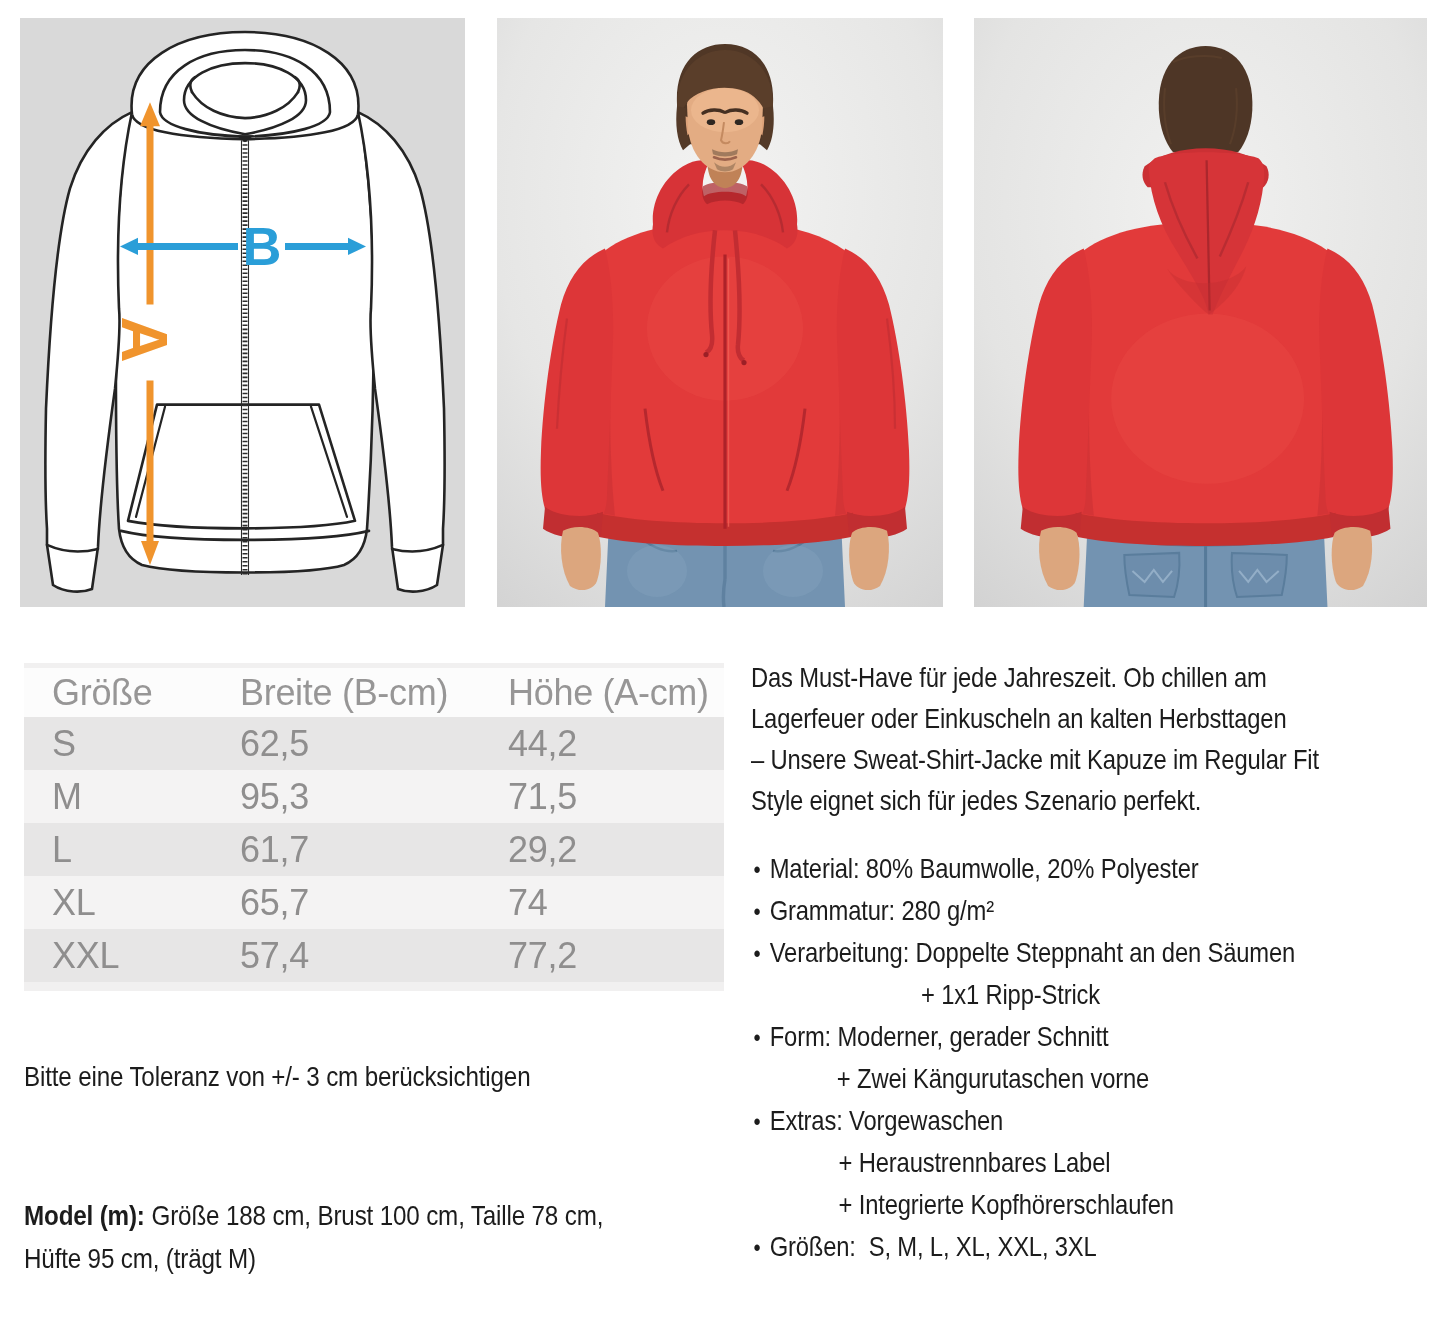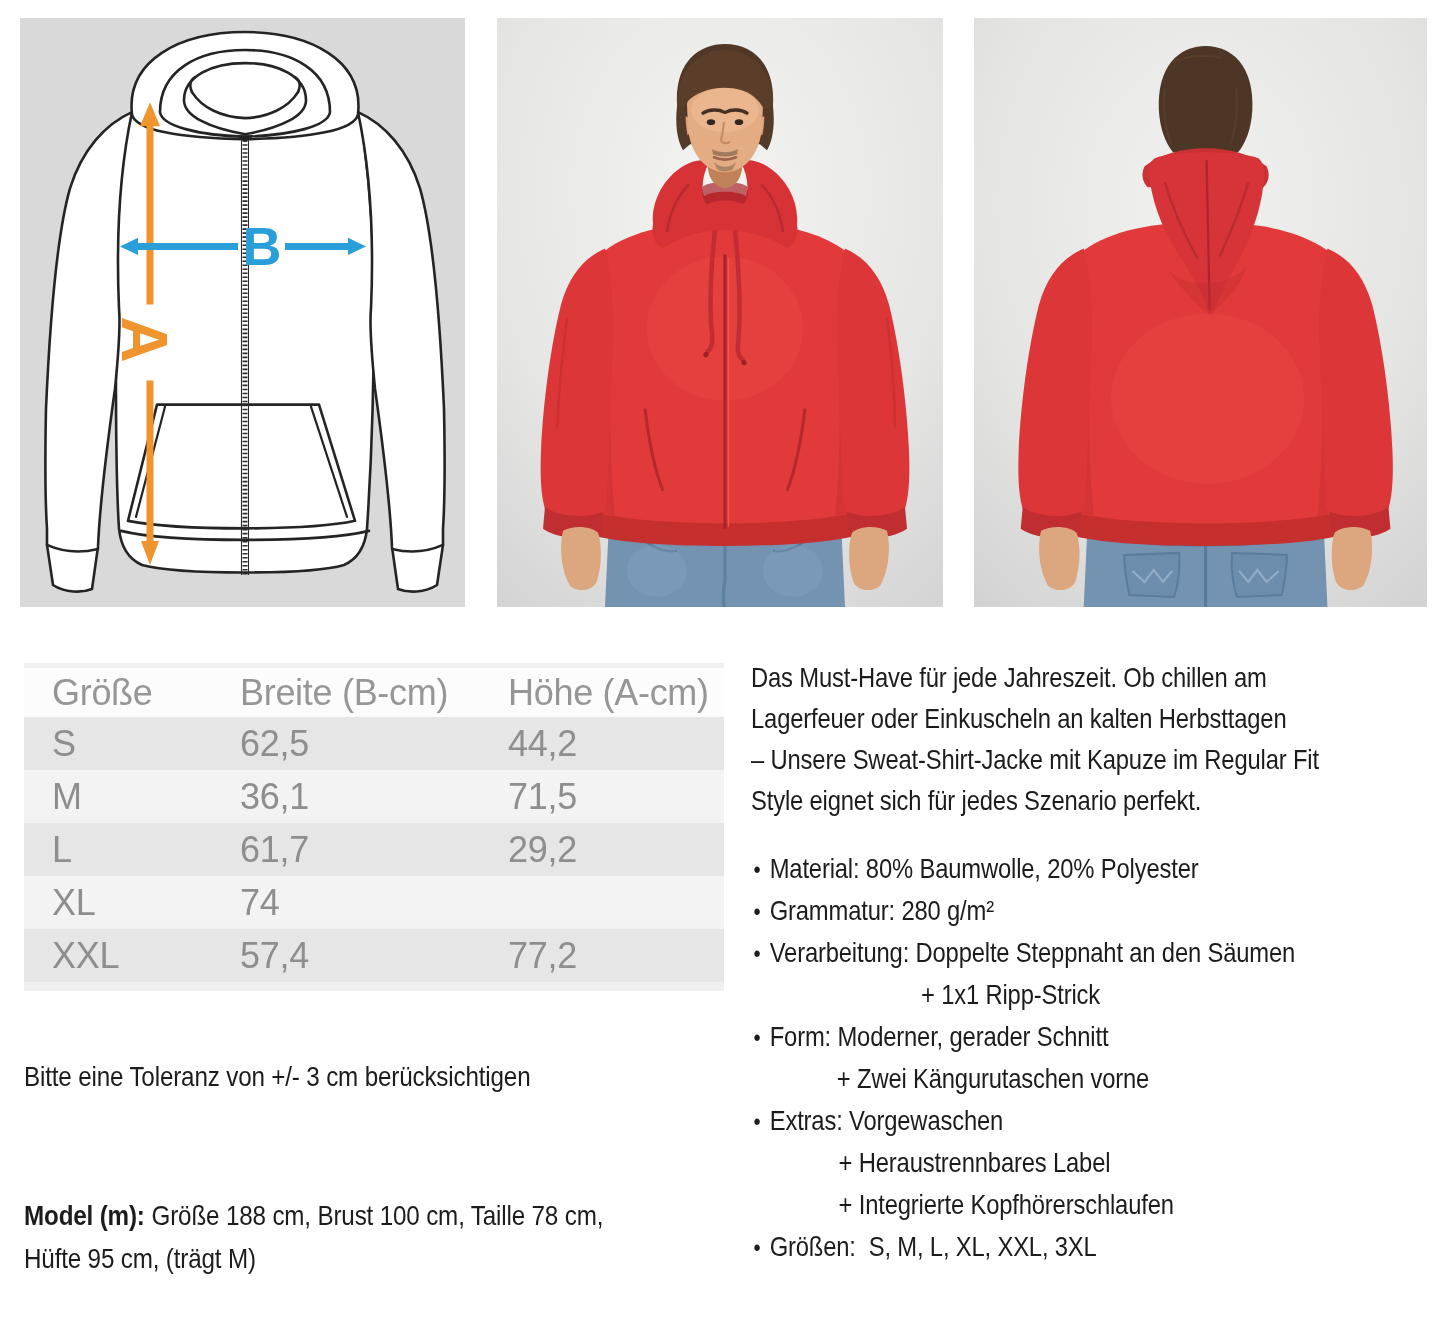--- a/index.html
+++ b/index.html
@@ -244,30 +244,31 @@
       <span>Breite (B-cm)</span>
       <span>Höhe (A-cm)</span>
     </div>
     <div class="t-row odd">
       <span>S</span>
       <span>62,5</span>
       <span>44,2</span>
     </div>
     <div class="t-row even">
       <span>M</span>
-      <span>36,1</span>
+      <span>95,3</span>
       <span>71,5</span>
     </div>
     <div class="t-row odd">
       <span>L</span>
       <span>61,7</span>
       <span>29,2</span>
     </div>
     <div class="t-row even">
       <span>XL</span>
+      <span>65,7</span>
       <span>74</span>
     </div>
     <div class="t-row odd">
       <span>XXL</span>
       <span>57,4</span>
       <span>77,2</span>
     </div>
   </div>
 
   <div class="tolerance condensed">Bitte eine Toleranz von +/- 3 cm berücksichtigen</div>

